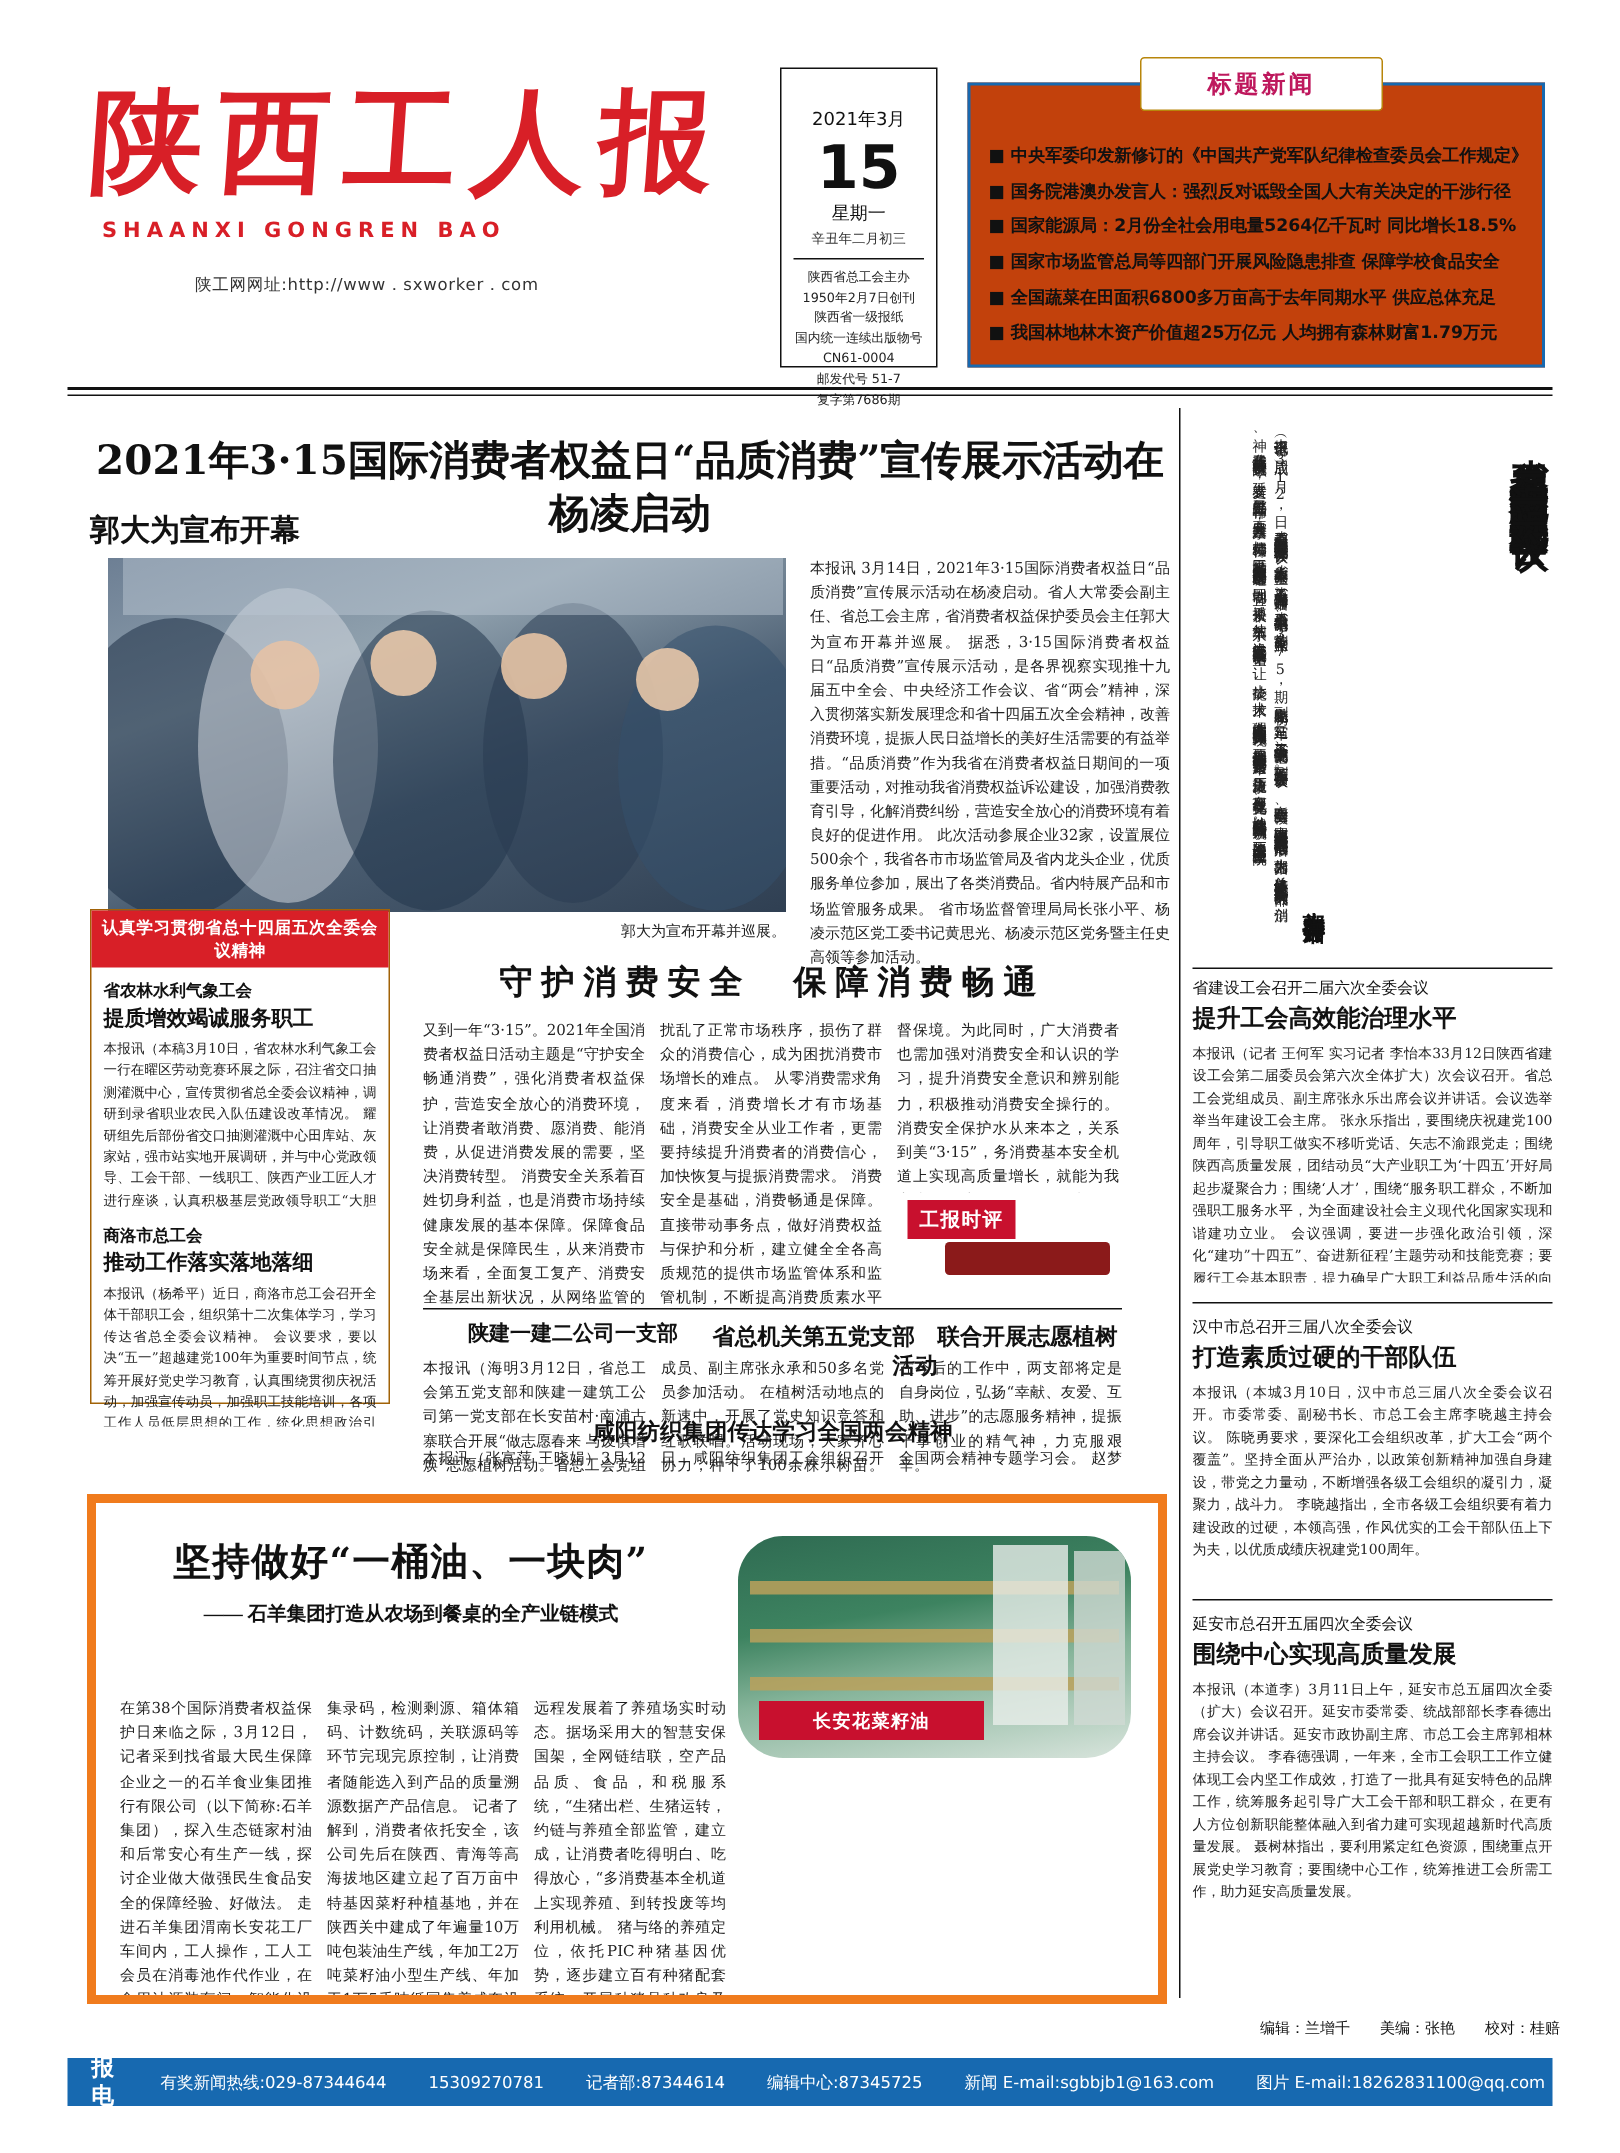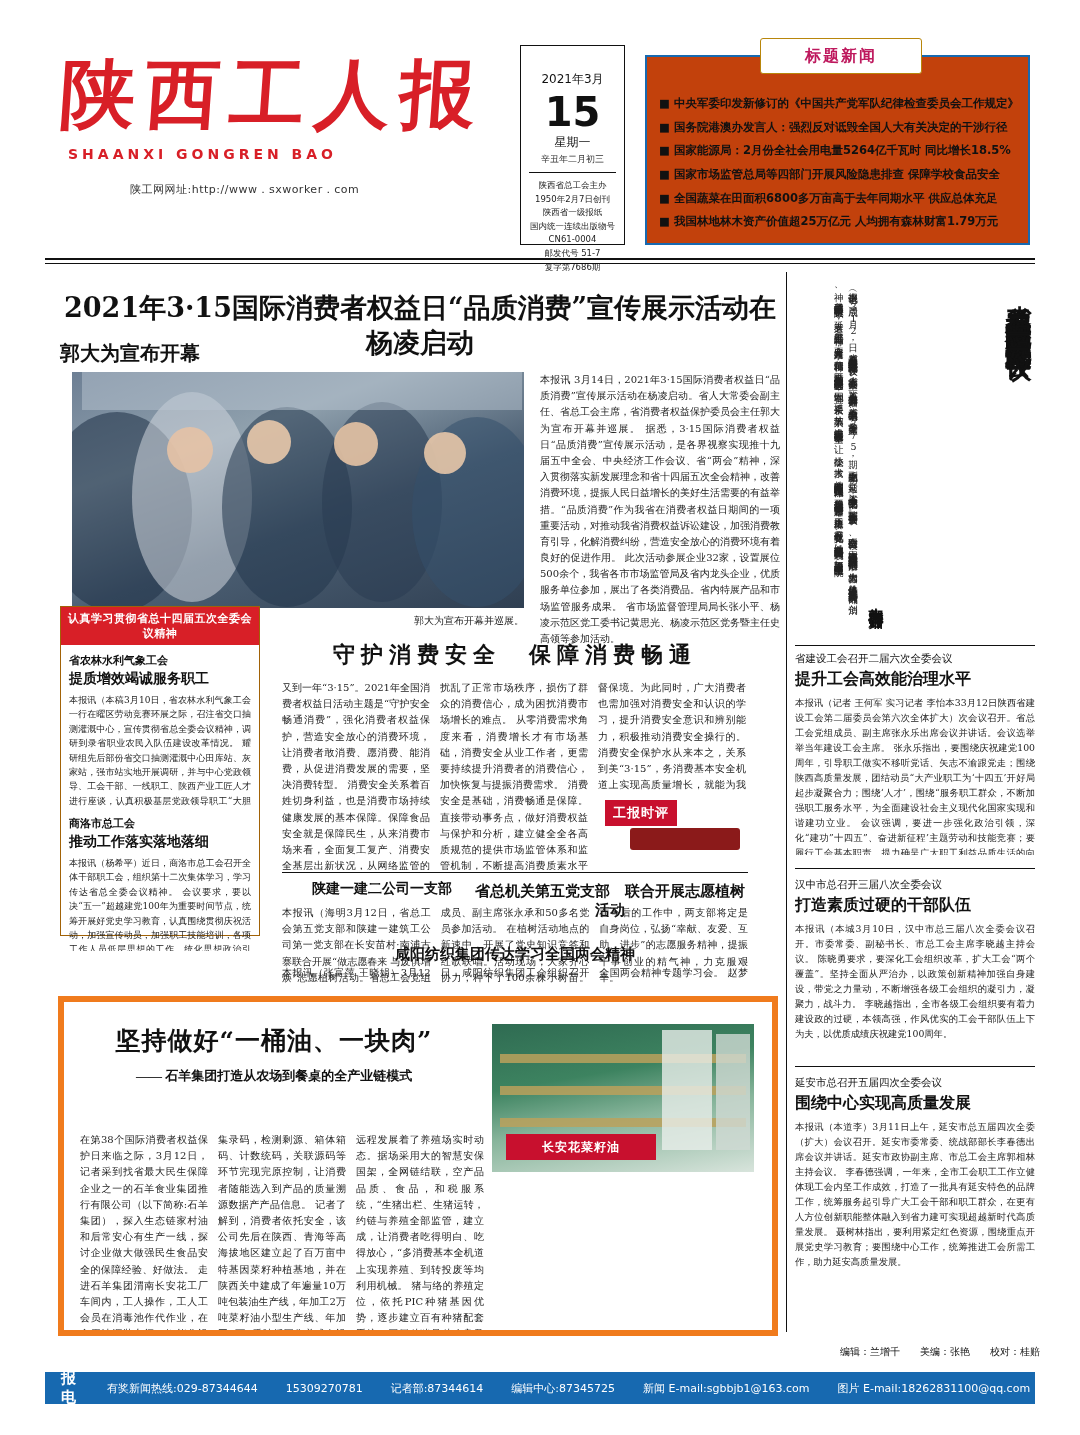--- a/index.html
+++ b/index.html
@@ -162,20 +162,21 @@
     font-family:"DejaVu Serif","Liberation Serif",serif;
     font-size:25px;font-weight:bold;letter-spacing:1px;
   }
   .hl-sub{
     margin-top:10px;text-align:center;font-size:13px;font-weight:bold;font-family:Liberation Serif, serif;
   }
   .hl-photo{
     position:absolute;right:18px;top:22px;width:262px;height:148px;
     background:linear-gradient(170deg,#2f6b52 0%,#3d8360 35%,#86b49a 60%,#d8e4dc 100%);
     overflow:hidden;
+    border-radius:30px;
   }
   .hl-photo .shelf{position:absolute;left:8px;right:8px;height:9px;background:#bba15c;opacity:.85;}
   .hl-photo .band{
     position:absolute;left:14px;bottom:12px;width:150px;height:26px;
     background:#c8102e;color:#fff;font-size:12px;font-weight:bold;
     display:flex;align-items:center;justify-content:center;letter-spacing:1px;
   }
   .hl-cols{position:absolute;left:16px;top:130px;right:12px;bottom:10px;}
   .hl-col{position:absolute;top:0;width:128px;height:198px;overflow:hidden;}
 

